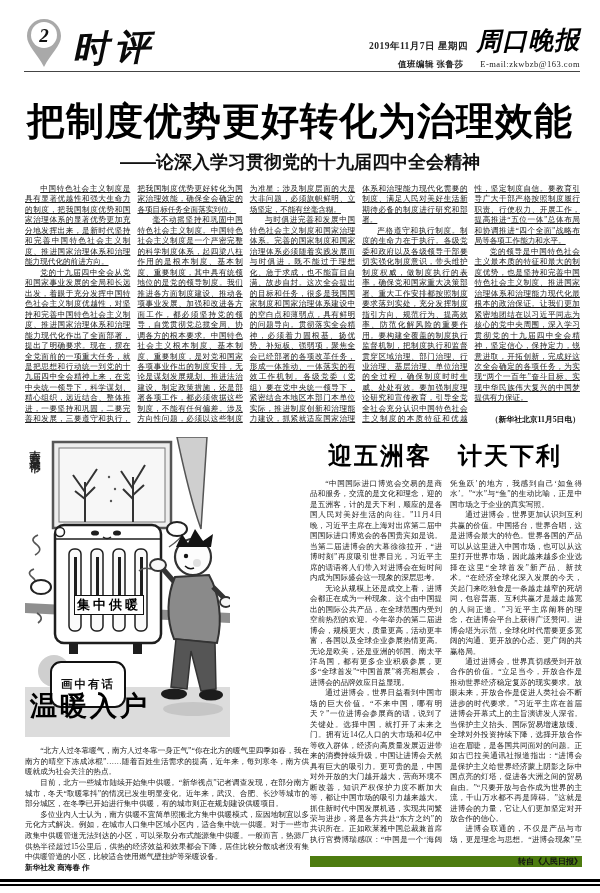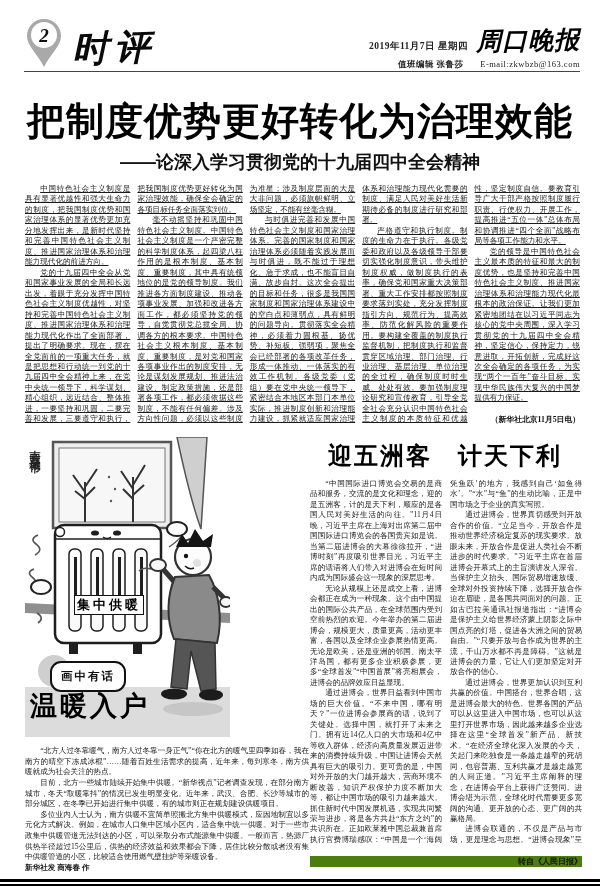--- a/index.html
+++ b/index.html
@@ -57,21 +57,21 @@
     position:absolute;left:74px;top:595px;z-index:4;background:#fff;border:1.5px solid #111;
     padding:0 2px;font-size:13px;font-weight:900;letter-spacing:3px;color:#000;
     font-family:"Liberation Sans","DejaVu Sans",sans-serif;
   }
   .badge-circle{
     position:absolute;left:38px;top:655px;width:32px;height:32px;border-radius:50%;
     background:#cfcfcf;z-index:3;
   }
   .cartoon-badge{
     position:absolute;left:50px;top:661px;z-index:4;background:#fff;border:2px solid #111;
-    border-radius:11px;padding:6px 9px;font-size:11.5px;font-weight:900;letter-spacing:2px;
+    border-radius:11px;padding:14px 9px;font-size:11.5px;font-weight:900;letter-spacing:2px;
     color:#111;font-family:"Liberation Sans","DejaVu Sans",sans-serif;
   }
   .cartoon-title{
     position:absolute;left:30px;top:688px;z-index:4;font-size:27px;font-weight:900;
     letter-spacing:3px;color:#000;font-family:"Liberation Sans","DejaVu Sans",sans-serif;
   }
   .cartoon-caption{
     position:absolute;left:25px;top:746px;width:284px;height:128px;overflow:hidden;
     font-size:7.6px;line-height:1.4;text-align:justify;color:#1a1a1a;
   }
@@ -215,22 +215,22 @@
     <p>目前，北方一些城市陆续开始集中供暖。“新华视点”记者调查发现，在部分南方城市，冬天“取暖靠抖”的情况已发生明显变化。近年来，武汉、合肥、长沙等城市的部分城区，在冬季已开始进行集中供暖，有的城市则正在规划建设供暖项目。</p>
     <p>多位业内人士认为，南方供暖不宜简单照搬北方集中供暖模式，应因地制宜以多元化方式解决。例如，在城市人口集中区域小区内，适合集中统一供暖。对于一些市政集中供暖管道无法到达的小区，可以采取分布式能源集中供暖。一般而言，热源厂供热半径超过15公里后，供热的经济效益和效果都会下降，居住比较分散或者没有集中供暖管道的小区，比较适合使用燃气壁挂炉等采暖设备。</p>
     <p class="credit">新华社发 商海春 作</p>
   </div>
 
 <div class="second-headline">迎五洲客　计天下利</div>
 <div class="second-body col-text">
     <p>“中国国际进口博览会交易的是商品和服务，交流的是文化和理念，迎的是五洲客，计的是天下利，顺应的是各国人民对美好生活的向往。”11月4日晚，习近平主席在上海对出席第二届中国国际进口博览会的各国贵宾如是说。当第二届进博会的大幕徐徐拉开，“进博时刻”再度吸引世界目光，习近平主席的话语将人们带入对进博会在短时间内成为国际盛会这一现象的深层思考。</p>
     <p>无论从规模上还是成交上看，进博会都正在成为一种现象。这个由中国提出的国际公共产品，在全球范围内受到空前热烈的欢迎。今年举办的第二届进博会，规模更大，质量更高，活动更丰富，各国以及全球企业参展热情更高。无论是欧美，还是亚洲的邻国、南太平洋岛国，都有更多企业积极参展，更多“全球首发”“中国首展”将亮相展会，进博会的品牌效应日益显现。</p>
     <p>通过进博会，世界日益看到中国市场的巨大价值。“不来中国，哪有明天？”一位进博会参展商的话，说到了关键处。选择中国，就打开了未来之门。拥有近14亿人口的大市场和4亿中等收入群体，经济向高质量发展迈进带来的消费持续升级，中国让进博会天然具有巨大的吸引力。更可贵的是，中国对外开放的大门越开越大，营商环境不断改善，知识产权保护力度不断加大等，都让中国市场的吸引力越来越大。抓住新时代中国发展机遇，实现共同繁荣与进步，将是各方共赴“东方之约”的共识所在。正如欧莱雅中国总裁兼首席执行官费博瑞感叹：“中国是一个‘海阔凭鱼跃’的地方，我感到自己‘如鱼得水’。”“水”与“鱼”的生动比喻，正是中国市场之于企业的真实写照。</p>
+    <p>通过进博会，世界更加认识到互利共赢的价值。中国搭台，世界合唱，这是进博会最大的特色。世界各国的产品可以从这里进入中国市场，也可以从这里打开世界市场，因此越来越多企业选择在这里“全球首发”新产品、新技术。“在经济全球化深入发展的今天，关起门来吃独食是一条越走越窄的死胡同，包容普惠、互利共赢才是越走越宽的人间正道。”习近平主席阐释的理念，在进博会平台上获得广泛赞同。进博会堪为示范，全球化时代需要更多宽阔的沟通、更开放的心态、更广阔的共赢格局。</p>
     <p>通过进博会，世界真切感受到开放合作的价值。“立足当今，开放合作是推动世界经济稳定复苏的现实要求。放眼未来，开放合作是促进人类社会不断进步的时代要求。”习近平主席在首届进博会开幕式上的主旨演讲发人深省。当保护主义抬头、国际贸易增速放缓、全球对外投资持续下降，选择开放合作迫在眉睫，是各国共同面对的问题。正如古巴拉美通讯社报道指出：“进博会是保护主义给世界经济蒙上阴影之际中国点亮的灯塔，促进各大洲之间的贸易自由。”“只要开放与合作成为世界的主流，千山万水都不再是障碍。”这就是进博会的力量，它让人们更加坚定对开放合作的信心。</p>
-    <p>通过进博会，世界更加认识到互利共赢的价值。中国搭台，世界合唱，这是进博会最大的特色。世界各国的产品可以从这里进入中国市场，也可以从这里打开世界市场，因此越来越多企业选择在这里“全球首发”新产品、新技术。“在经济全球化深入发展的今天，关起门来吃独食是一条越走越窄的死胡同，包容普惠、互利共赢才是越走越宽的人间正道。”习近平主席阐释的理念，在进博会平台上获得广泛赞同。进博会堪为示范，全球化时代需要更多宽阔的沟通、更开放的心态、更广阔的共赢格局。</p>
     <p>进博会联通的，不仅是产品与市场，更是理念与思想。“进博会现象”呈现着世界风云际会，雄辩地说明开放合作、互利共赢的发展理念，能够赢得人心、深入人心。</p>
   </div>
 <div class="second-source">转自《人民日报》</div>
 
 <div class="bottom-rule">
   <div class="thick"></div>
     <div class="gap"></div>
     <div class="thin"></div>
 </div>
 

